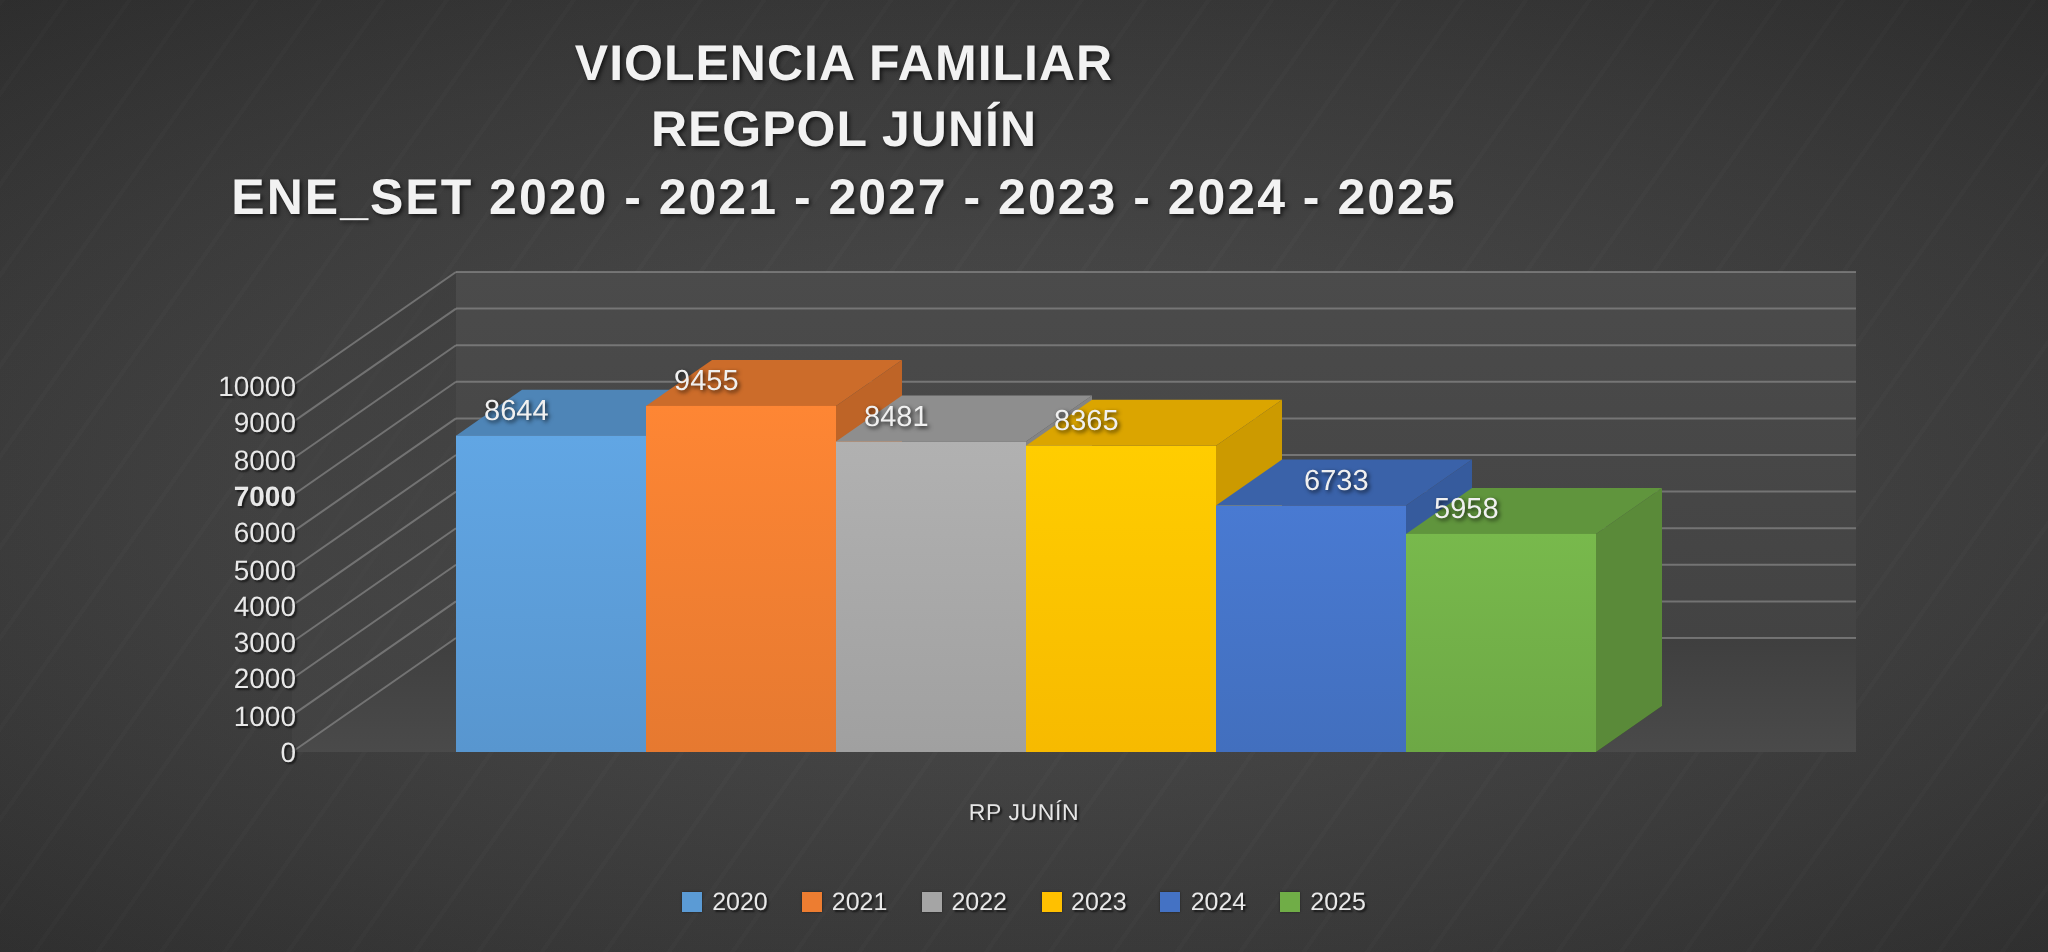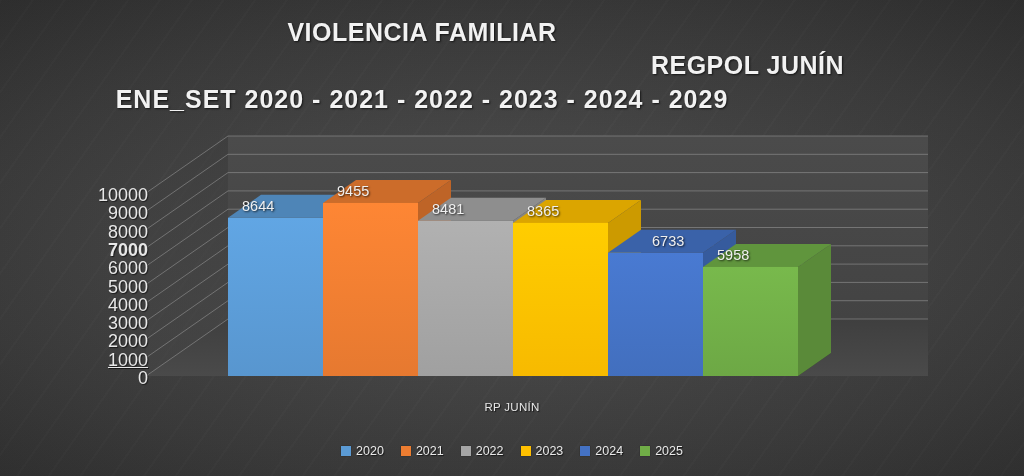--- a/index.html
+++ b/index.html
@@ -15,31 +15,31 @@
       radial-gradient(ellipse 105% 92% at 50% 52%, #4e4e4e 0%, #454545 28%, #3a3a3a 52%, #2e2e2e 74%, #242424 100%);
   }
 
   
   .title-block{
     position:absolute;left:0;top:16px;width:844px;text-align:center;
     color:#f2f2f2;font-weight:bold;letter-spacing:.5px;
     text-shadow:1px 1px 2px rgba(0,0,0,.65);
   }
   .t1{font-size:25px;line-height:33px;}
-  .t2{font-size:25px;line-height:33px;text-align:right;}
+  .t2{font-size:25px;line-height:33px;}
   .t3{font-size:25px;line-height:35px;letter-spacing:1px;}
 
   
   #plot{position:absolute;left:0;top:0;width:1024px;height:476px;}
   svg{position:absolute;left:0;top:0;}
 
   
   .ylab{
     position:absolute;right:0;width:110px;text-align:right;
-    color:#e8e8e8;font-size:18px;
+    color:#e8e8e8;font-size:14px;
     text-shadow:1px 1px 1px rgba(0,0,0,.6);
   }
   #yaxis{position:absolute;left:0;top:0;width:148px;height:476px;}
 
   
   .vlab{
     position:absolute;color:#f0f0f0;font-size:14.5px;
     text-shadow:1px 1px 2px rgba(0,0,0,.75);
     white-space:nowrap;
   }
@@ -61,21 +61,21 @@
   .lgtx{color:#e9e9e9;font-size:12.5px;text-shadow:1px 1px 1px rgba(0,0,0,.6);}
 </style>
 </head>
 <body>
 
 <div id="stage">
 
   <div class="title-block">
     <div class="t1">VIOLENCIA FAMILIAR</div>
     <div class="t2">REGPOL JUNÍN</div>
-    <div class="t3">ENE_SET 2020 - 2021 - 2022 - 2023 - 2024 - 2029</div>
+    <div class="t3">ENE_SET 2020 - 2021 - 2027 - 2023 - 2024 - 2025</div>
   </div>
 
   <div id="plot">
     <svg width="1024" height="476">
       <defs>
         <linearGradient id="gWall" x1="0" y1="0" x2="0" y2="1">
           <stop offset="0" stop-color="#4b4b4b"></stop>
             <stop offset="1" stop-color="#434343"></stop>
         </linearGradient>
         <linearGradient id="gFloor" x1="0" y1="0" x2="0" y2="1">
@@ -180,21 +180,21 @@
   <div id="yaxis">
       <div class="ylab" style="top: 185px;">10000</div>
       <div class="ylab" style="top: 203.3px;">9000</div>
       <div class="ylab" style="top: 221.6px;">8000</div>
       <div class="ylab" style="top: 239.9px; font-weight: bold;">7000</div>
       <div class="ylab" style="top: 258.2px;">6000</div>
       <div class="ylab" style="top: 276.5px;">5000</div>
       <div class="ylab" style="top: 294.8px; text-align: right;">4000</div>
       <div class="ylab" style="top: 313.1px;">3000</div>
       <div class="ylab" style="top: 331.4px;">2000</div>
-      <div class="ylab" style="top: 349.7px; text-decoration: underline;">1000</div>
+      <div class="ylab" style="top: 349.7px;">1000</div>
       <div class="ylab" style="top: 368px;">0</div>
     </div>
   <div id="vlabels">
       <div class="vlab" style="left: 242px; top: 197.815px;">8644</div>
       <div class="vlab" style="left: 337px; top: 182.974px;">9455</div>
       <div class="vlab" style="left: 432px; top: 200.798px;">8481</div>
       <div class="vlab" style="left: 527px; top: 202.921px;">8365</div>
       <div class="vlab" style="left: 652px; top: 232.786px;">6733</div>
       <div class="vlab" style="left: 717px; top: 246.969px;">5958</div>
     </div>

